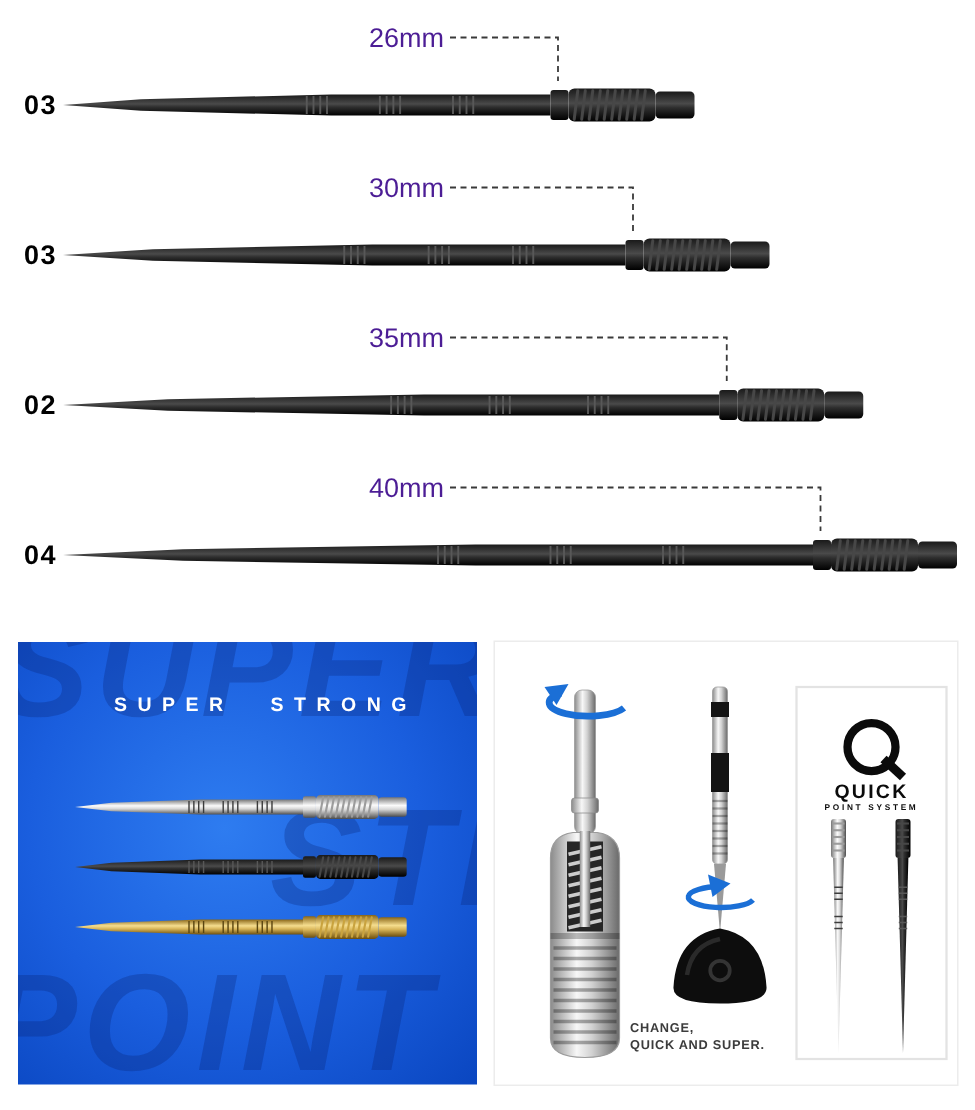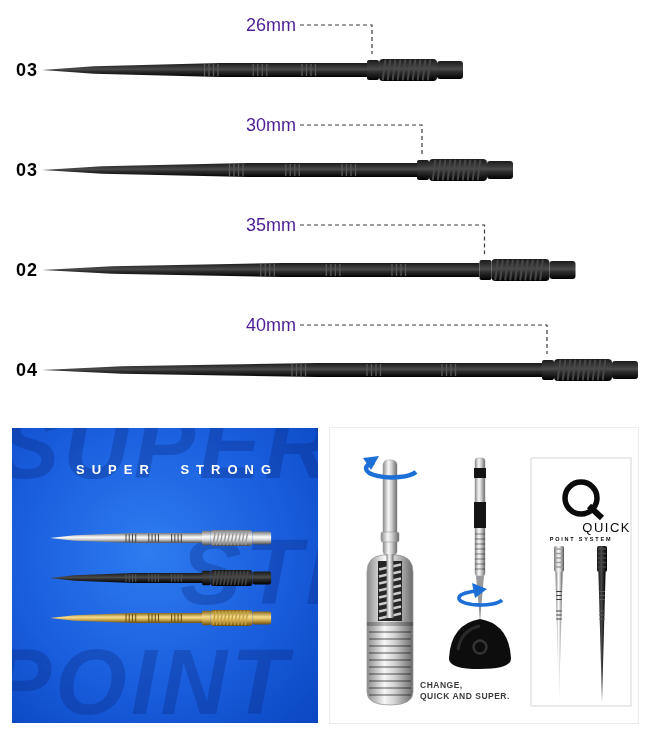--- a/index.html
+++ b/index.html
@@ -33,21 +33,21 @@
   .lp-bottom{top:240px;letter-spacing:6px;word-spacing:12px;}
   #lp-darts{position:absolute;top:85px;left:0;}
 
   .rp-header{position:absolute;top:0;left:0;width:100%;height:26px;line-height:26px;
         background:var(--rp-header-bg,#1d2b67);color:#fff;text-align:center;
         font-size:12.5px;font-weight:700;letter-spacing:0.3px;}
   #rp-art{position:absolute;top:26px;left:0;}
   .rp-caption{position:absolute;top:252px;left:90px;width:120px;text-align:left;
         font-size:8.5px;font-weight:700;color:#3c3c3c;line-height:11px;letter-spacing:0.5px;}
   .rp-logo-text{position:absolute;top:92px;left:201px;width:100px;text-align:center;color:#0b0b0b;}
-  .logo-name{font-size:13px;font-weight:400;letter-spacing:1.5px;text-align:right;}
+  .logo-name{font-size:13px;font-weight:700;letter-spacing:1.5px;}
   .logo-sub{font-size:5.5px;font-weight:700;letter-spacing:1.8px;margin-top:1px;}
 </style>
 </head>
 <body>
 
 <div class="page">
 
   <div id="size-rows">
   <div class="size-row">
     <svg class="row-art" width="650" height="100" viewBox="0 0 650 100">

